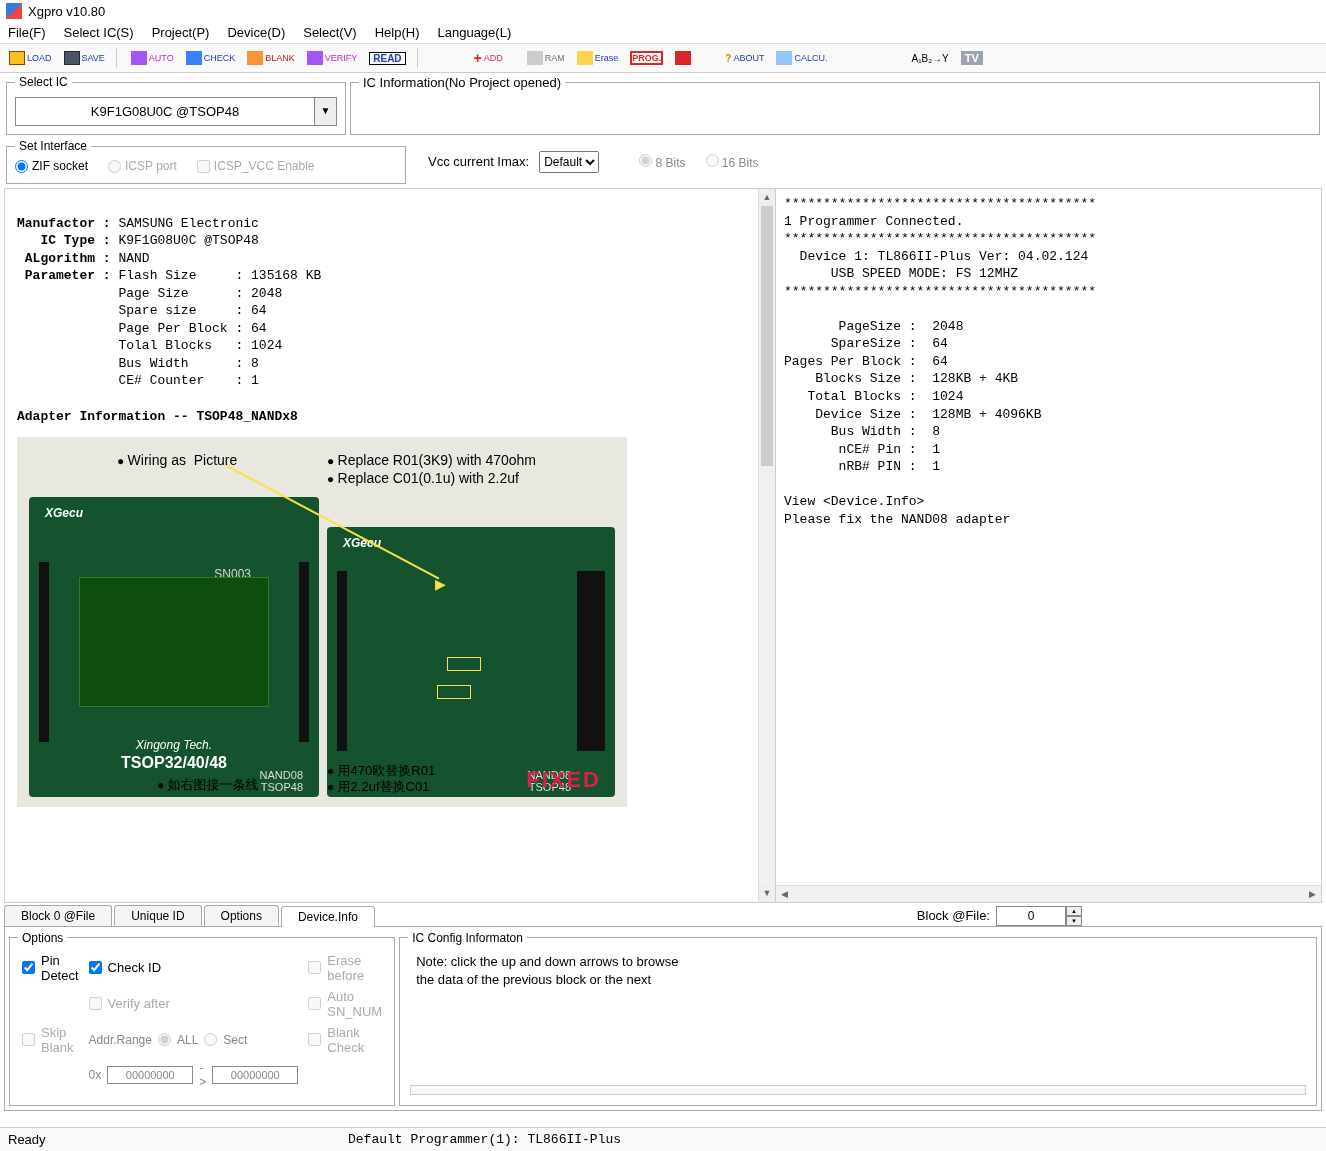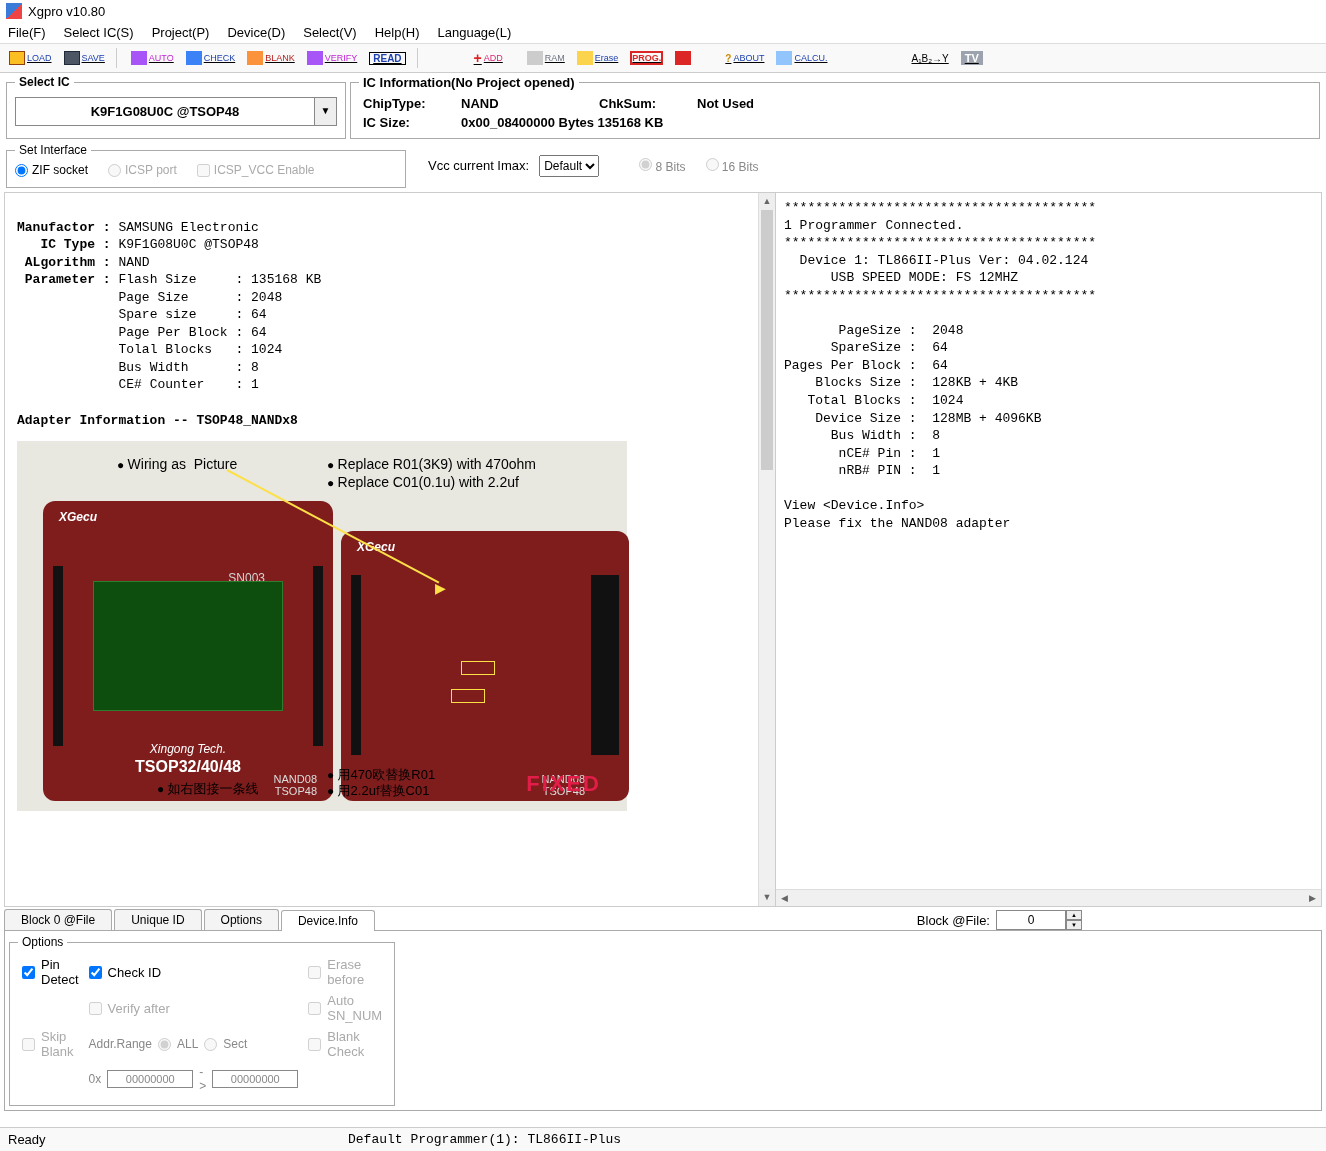--- a/index.html
+++ b/index.html
@@ -1,62 +1,62 @@
 <!DOCTYPE html>
 <html><head>
 <meta charset="utf-8">
 <style>
 * { box-sizing: border-box; margin: 0; padding: 0; }
 body { font-family: "Segoe UI", Tahoma, sans-serif; font-size: 12px; background: #fff; color: #000; width: 1326px; height: 1151px; overflow: hidden; display: flex; flex-direction: column; }
 .titlebar { display: flex; align-items: center; padding: 3px 6px; background: #fff; font-size: 13px; gap: 6px; }
 .app-icon { width: 16px; height: 16px; background: linear-gradient(135deg,#3b7bd8 0%,#3b7bd8 50%,#ef4444 50%,#ef4444 100%); display: inline-block; }
 .menubar { padding: 3px 8px; font-size: 13px; display: flex; gap: 18px; border-bottom: 1px solid #ddd; }
 .menubar span { cursor: default; }
-.toolbar { display: flex; align-items: center; gap: 2px; padding: 3px 4px; background: #f9f9f9; border-bottom: 1px solid #ccc; text-decoration: underline; }
+.toolbar { display: flex; align-items: center; gap: 2px; padding: 3px 4px; background: #f9f9f9; border-bottom: 1px solid #ccc; }
 .tbtn { display: inline-flex; align-items: center; gap: 2px; padding: 2px 4px; font-size: 10px; cursor: pointer; border: 1px solid transparent; }
 .ticon { width: 16px; height: 14px; display: inline-block; }
 .ic-open { background: #fbbf24; border: 1px solid #92400e; }
 .ic-save { background: #4b5563; border: 1px solid #1f2937; }
 .ic-auto { background: #a855f7; }
 .ic-check { background: #3b82f6; }
 .ic-blank { background: #fb923c; }
 .ic-add { color: #dc2626; font-weight: bold; font-size: 14px; }
 .ic-prog { border: 2px solid #dc2626; color: #dc2626; font-weight: bold; font-size: 9px; }
 .ic-chip { background: #dc2626; }
 .tsep { width: 4px; height: 20px; border-left: 1px solid #ccc; margin: 0 4px; }
 .tlabel { font-size: 9px; color: #1e40af; }
 .tlabel.red { color: #b91c1c; }
 .tlabel.pink { color: #db2777; }
 .tlabel.magenta { color: #c026d3; }
 .tlabel.gray { color: #6b7280; }
 .tlabel.border { border: 1px solid #000; padding: 0 3px; font-weight: bold; font-size: 10px; }
 fieldset { border: 1px solid #aaa; padding: 4px 8px 8px 8px; margin: 2px; }
 legend { padding: 0 4px; font-size: 12px; }
-.row1 { display: flex; padding: 0 4px; font-weight: bold; }
+.row1 { display: flex; padding: 0 4px; }
 .select-ic-fs { width: 340px; }
 .ic-select { display: flex; margin-top: 4px; }
 .ic-select-box { border: 1px solid #888; padding: 6px 8px; flex: 1; text-align: center; font-size: 13px; background: #fff; }
 .dd-btn { width: 22px; border: 1px solid #888; border-left: none; background: #eee; text-align: center; font-size: 10px; line-height: 26px; }
 .ic-info-fs { flex: 1; padding-bottom: 6px; }
 .ic-info-fs legend { font-size: 13px; }
 .info-grid { display: grid; grid-template-columns: 90px 130px 90px auto; font-size: 13px; gap: 4px 8px; padding: 2px 4px; }
 .row2 { display: flex; padding: 0 4px; align-items: center; }
 .set-if-fs { width: 400px; }
 .radio-row { display: flex; gap: 20px; align-items: center; padding: 2px 0; }
 .radio-row label { display: flex; align-items: center; gap: 4px; font-size: 12px; }
 .disabled { color: #aaa; }
 .vcc-label { margin-left: 20px; margin-right: 10px; font-size: 13px; }
 .vcc-select { width: 60px; height: 22px; font-size: 12px; }
 .bits { margin-left: 40px; display: flex; gap: 20px; color: #888; }
 .main-area { flex: 1; display: flex; border: 1px solid #ccc; margin: 2px 4px; overflow: hidden; }
 .left-panel { flex: 1; border-right: 1px solid #ccc; display: flex; flex-direction: column; position: relative; }
 .left-content { flex: 1; overflow: hidden; padding: 8px 12px; font-family: "Courier New", monospace; font-size: 13px; line-height: 1.35; white-space: pre; }
 .left-content b { font-weight: bold; }
 .adapter-img { margin-top: 12px; width: 610px; height: 370px; background: #e8e8e0; position: relative; font-family: sans-serif; }
-.pcb { position: absolute; background: #7f1d1d; border-radius: 12px; margin-left: 14px; }
+.pcb { position: absolute; background: #14532d; border-radius: 4px; }
 .pcb1 { left: 12px; top: 60px; width: 290px; height: 300px; }
 .pcb2 { left: 310px; bottom: 10px; width: 288px; height: 270px; }
 .img-txt { position: absolute; font-size: 14px; }
 .img-bullet::before { content: "● "; font-size: 12px; }
 .fixed-lbl { color: #e11d48; font-weight: bold; font-size: 22px; letter-spacing: 2px; }
 .pcb-label { position: absolute; color: #fff; font-size: 12px; }
 .pins { position: absolute; width: 10px; background: #111; }
 .inner-pad { position: absolute; background: #0d4d0d; border: 1px solid #2e7d2e; }
 .scrollbar-v { position: absolute; right: 0; top: 0; bottom: 0; width: 17px; background: #f0f0f0; border-left: 1px solid #ddd; }
 .sb-arrow { height: 17px; text-align: center; font-size: 9px; line-height: 17px; color: #666; background: #eee; }
@@ -174,28 +174,20 @@
 <div class="row1">
   <fieldset class="select-ic-fs">
     <legend>Select IC</legend>
     <div class="ic-select">
       <div class="ic-select-box">K9F1G08U0C @TSOP48</div>
       <div class="dd-btn">▼</div>
     </div>
   </fieldset>
   <fieldset class="ic-info-fs">
     <legend>IC Information(No Project opened)</legend>
-    <div class="info-grid">
-      <span>ChipType:</span>
-      <span>NAND</span>
-      <span>ChkSum:</span>
-      <span>Not Used</span>
-      <span>IC Size:</span>
-      <span style="grid-column:2/5">0x00_08400000 Bytes 135168 KB</span>
-    </div>
   </fieldset>
 </div>
 
 <div class="row2">
   <fieldset class="set-if-fs">
     <legend>Set Interface</legend>
     <div class="radio-row">
       <label>
           <input type="radio" checked="" style="">
           <span>ZIF socket</span>
@@ -360,20 +352,29 @@
           <span>Blank Check</span>
         </label>
       <div class="addr-row">
         <span>0x</span>
         <input class="addr-input" disabled="" value="00000000" style="">
         <span>-&gt;</span>
         <input class="addr-input" disabled="" value="00000000" style="">
       </div>
     </div>
   </fieldset>
+  <fieldset class="ic-config-fs">
+    <legend>IC Config Informaton</legend>
+    <div class="config-note">
+      <div>Note: click the up and down arrows to browse</div>
+      <div>the data of the previous block or the next</div>
+    </div>
+    <div style="height:90px"></div>
+    <div style="border:1px solid #ccc;height:10px;margin:2px;background:#f8f8f8"></div>
+  </fieldset>
 </div>
 
 <div style="height:16px"></div>
 
 <div class="statusbar">
   <div class="status-left">Ready</div>
   <div class="status-mid">Default Programmer(1): TL866II-Plus</div>
 </div>
 
 </body></html>

